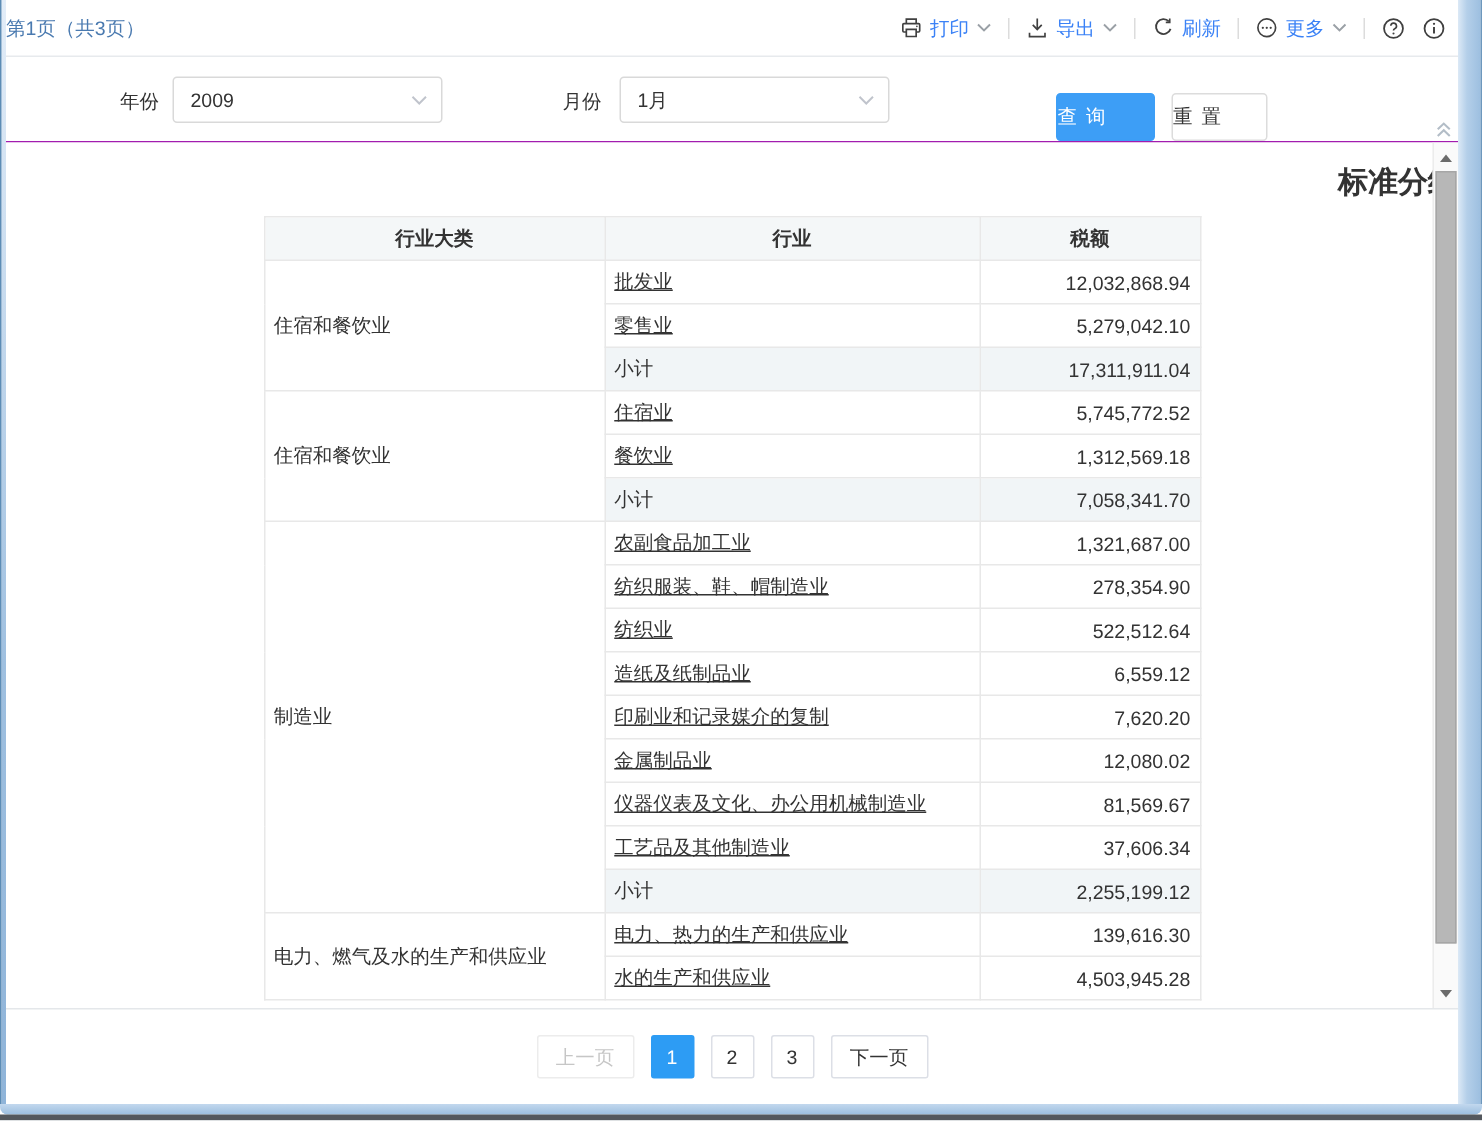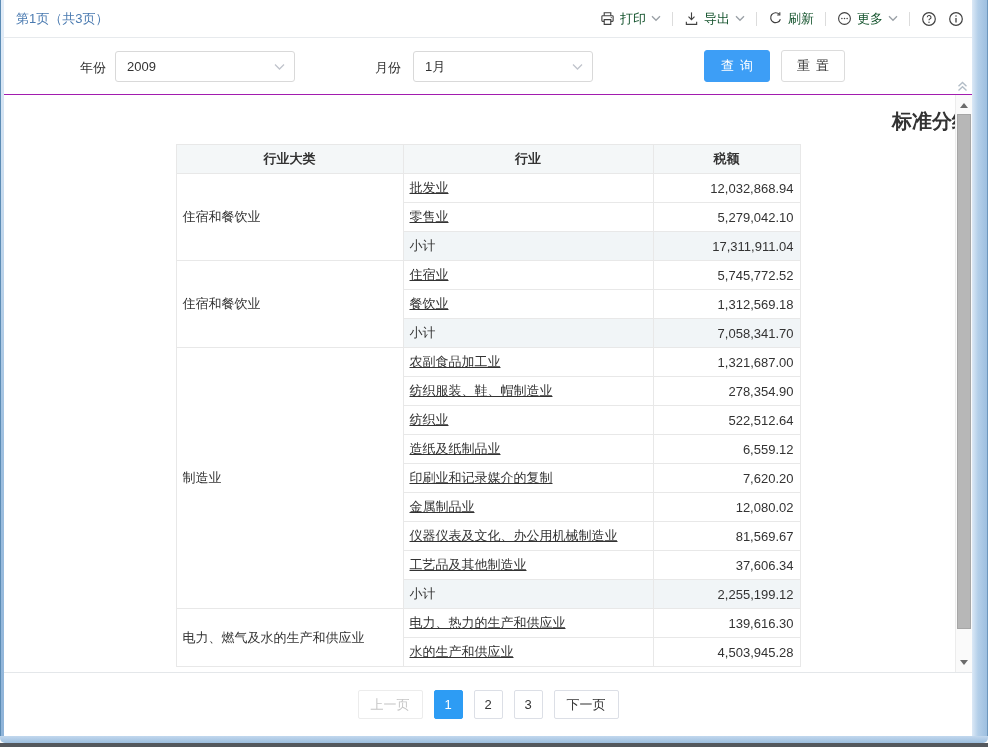--- a/index.html
+++ b/index.html
@@ -17,36 +17,36 @@
                  border-right:1px solid #6d97bd; }
   .frame-bottom{ position:absolute; left:0; bottom:4px; width:100%; height:7px;
                  background:linear-gradient(to bottom,#c2d8ee,#9cbede); border-radius:0 0 5px 5px; }
   .taskbar-strip{ position:absolute; left:0; bottom:0; width:100%; height:4px; background:#54585d; }
 
   .content { position:absolute; left:4px; right:16px; top:0; bottom:11px; background:#fff;
              display:flex; flex-direction:column; }
 
   
   .toolbar { flex:none; height:38px; border-bottom:1px solid #e7eaed; display:flex;
-             align-items:center; justify-content:space-between; padding:0 8px 0 12px; }
+             align-items:center; justify-content:space-between; padding:0 8px 0 0; }
   .pager-text { font-size:13px; color:#4a7ab0; }
-  .toolbar-right { display:flex; align-items:center; gap:11px; font-size:13px; color:#14532d; }
+  .toolbar-right { display:flex; align-items:center; gap:11px; font-size:13px; color:#3b82f6; }
   .tb-item { display:flex; align-items:center; gap:5px; cursor:pointer; white-space:nowrap; }
   .tb-sep { width:1px; height:14px; background:#dcdcdc; }
   .icon { display:inline-flex; align-items:center; justify-content:center; }
 
   
   .filterbar { flex:none; height:57px; border-bottom:1px solid #a21caf; position:relative; }
   .f-label { position:absolute; top:21px; font-size:13px; color:#333; }
   .f-select { position:absolute; top:13px; width:180px; height:31px; border:1px solid #d9d9d9;
               border-radius:3px; background:#fff; display:flex; align-items:center;
               padding:0 26px 0 11px; font-size:13px; color:#333; cursor:pointer; }
   .f-select .sel-caret { position:absolute; right:9px; top:11px; }
-  .btn { position:absolute; top:12px; height:32px; border-radius:3px; font-size:13px;
-         display:flex; align-items:center; justify-content:center; cursor:pointer; }
+  .btn { position:absolute; top:24px; height:32px; border-radius:3px; font-size:13px;
+         display:flex; align-items:center; justify-content:flex-start; cursor:pointer; }
   .btn span { letter-spacing:6px; margin-right:-6px; }
   .btn-primary { background:#3d9ef6; border:1px solid #3d9ef6; color:#fff; }
   .btn-plain   { background:#fff; border:1px solid #dcdcdc; color:#333; }
   .collapse-toggle { position:absolute; right:3px; bottom:1px; cursor:pointer; line-height:0; }
 
   
   .main { flex:1; position:relative; overflow:hidden; background:#fff; }
   .report-title { margin:13px 0 9px; text-align:right; font-size:20px; font-weight:bold; color:#333; }
   table.report { border-collapse:collapse; table-layout:fixed; width:624px; margin:0 auto;
                  font-size:13px; color:#333; }

